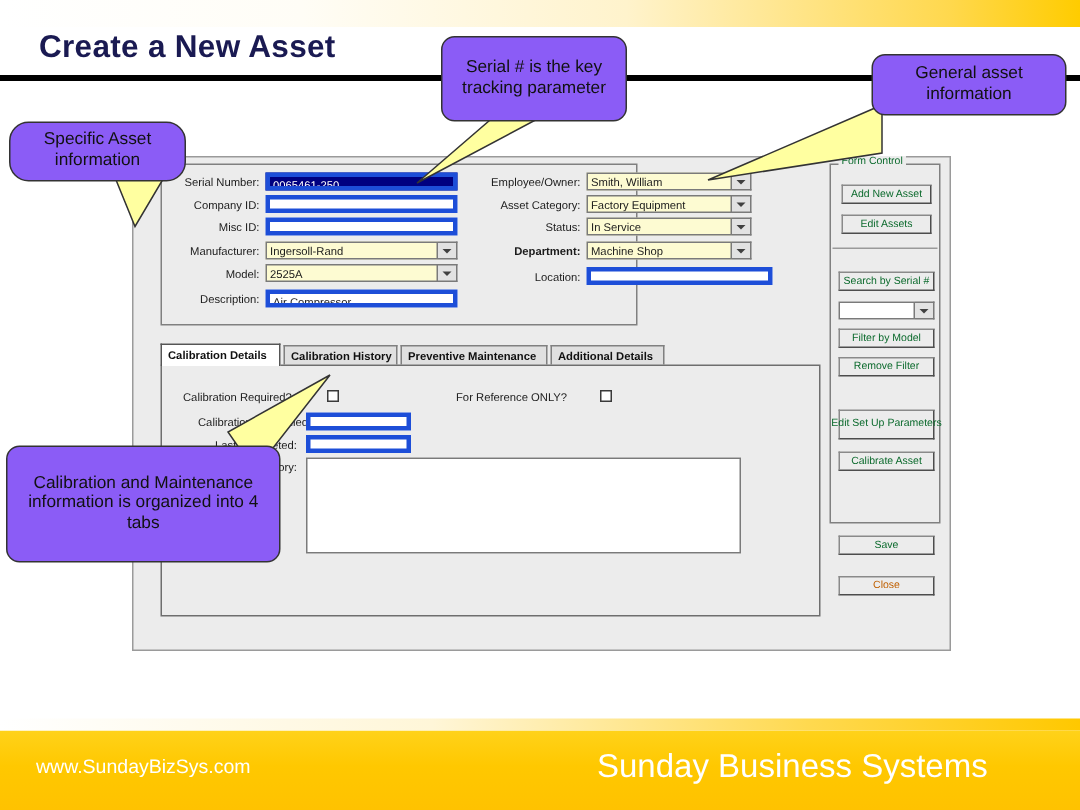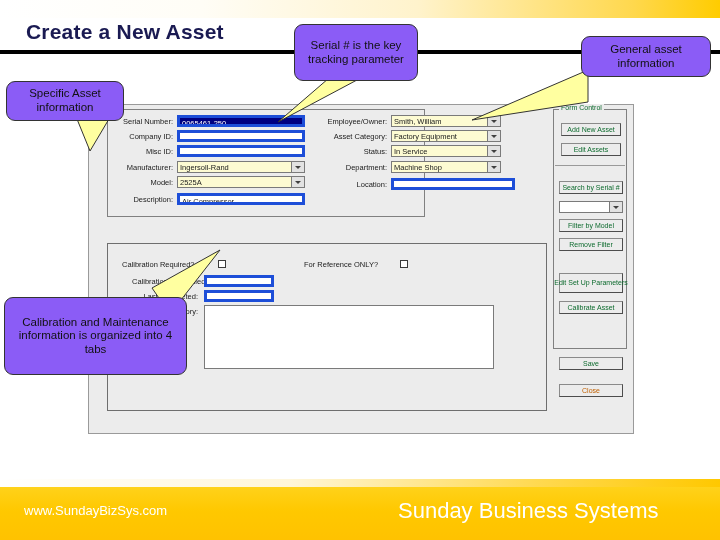--- a/index.html
+++ b/index.html
@@ -198,31 +198,37 @@
   </div>
 
   <div class="fld-label" style="left:244px;top:42px;width:54px;">Status:</div>
   <div class="combo" style="left:302px;top:40px;width:110px;">
     <div class="cbox">In Service</div>
     <div class="carrow">
         <i></i>
       </div>
   </div>
 
-  <div class="fld-label" style="left:228px;top:58px;width:70px;">Department:</div>
+  <div class="fld-label" style="left:228px;top:58px;width:70px;font-weight:bold;">Department:</div>
   <div class="combo" style="left:302px;top:56px;width:110px;">
     <div class="cbox">Machine Shop</div>
     <div class="carrow">
         <i></i>
       </div>
   </div>
 
   <div class="fld-label" style="left:236px;top:75px;width:62px;">Location:</div>
   <div class="fld-box" style="left:302px;top:73px;width:124px;"></div>
 
+  <div class="tabstrip">
+    <div class="tab active" style="left:0;width:80px;">Calibration Details</div>
+    <div class="tab" style="left:82px;width:76px;">Calibration History</div>
+    <div class="tab" style="left:160px;width:98px;">Preventive Maintenance</div>
+    <div class="tab" style="left:260px;width:76px;">Additional Details</div>
+  </div>
 
   <div class="tabpane">
     <div class="fld-label" style="left:14px;top:16px;width:92px;text-align:left;">Calibration Required?</div>
     <div class="chk" style="left:110px;top:16px;"></div>
 
     <div class="fld-label" style="left:196px;top:16px;width:100px;text-align:left;">For Reference ONLY?</div>
     <div class="chk" style="left:292px;top:16px;"></div>
 
     <div class="fld-label" style="left:24px;top:33px;width:66px;">Calibration Scheduled:</div>
     <div class="fld-box" style="left:96px;top:31px;width:70px;"></div>
@@ -278,21 +284,21 @@
     <polygon points="118,2 118,34 2,52" fill="#ffffa0" stroke="#333333" stroke-width="1"></polygon>
   </svg>
 </div>
 
 <div class="tail" style="left:150px;top:248px;width:72px;height:72px;">
   <svg width="72" height="72" viewBox="0 0 72 72">
     <polygon points="70,2 20,66 2,40" fill="#ffffa0" stroke="#333333" stroke-width="1"></polygon>
   </svg>
 </div>
 
-<div class="callout" style="left:6px;top:81px;width:118px;height:40px;">Specific Asset information</div>
+<div class="callout" style="left:6px;top:81px;width:118px;height:40px;border-radius:13px;">Specific Asset information</div>
 
 <div class="callout" style="left:294px;top:24px;width:124px;height:57px;">Serial # is the key tracking parameter</div>
 
 <div class="callout" style="left:581px;top:36px;width:130px;height:41px;">General asset information</div>
 
 <div class="callout" style="left:4px;top:297px;width:183px;height:78px;">Calibration and Maintenance information is organized into 4 tabs</div>
 
 <div class="footer-band"></div>
 <div class="footer-url">www.SundayBizSys.com</div>
 <div class="footer-brand">Sunday Business Systems</div>

